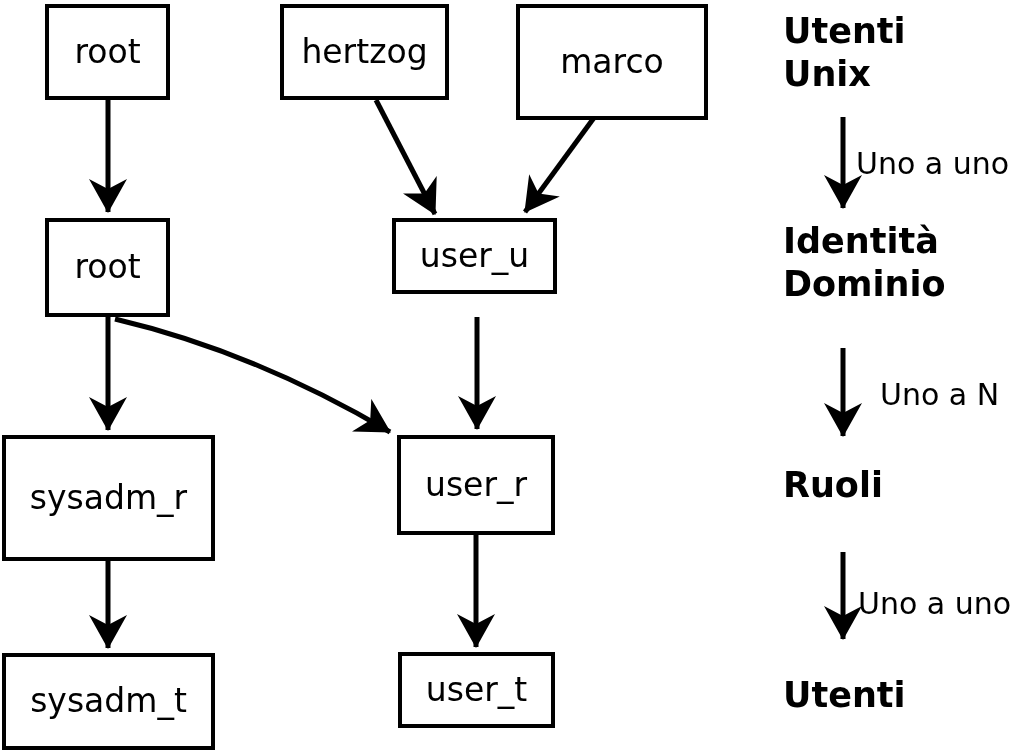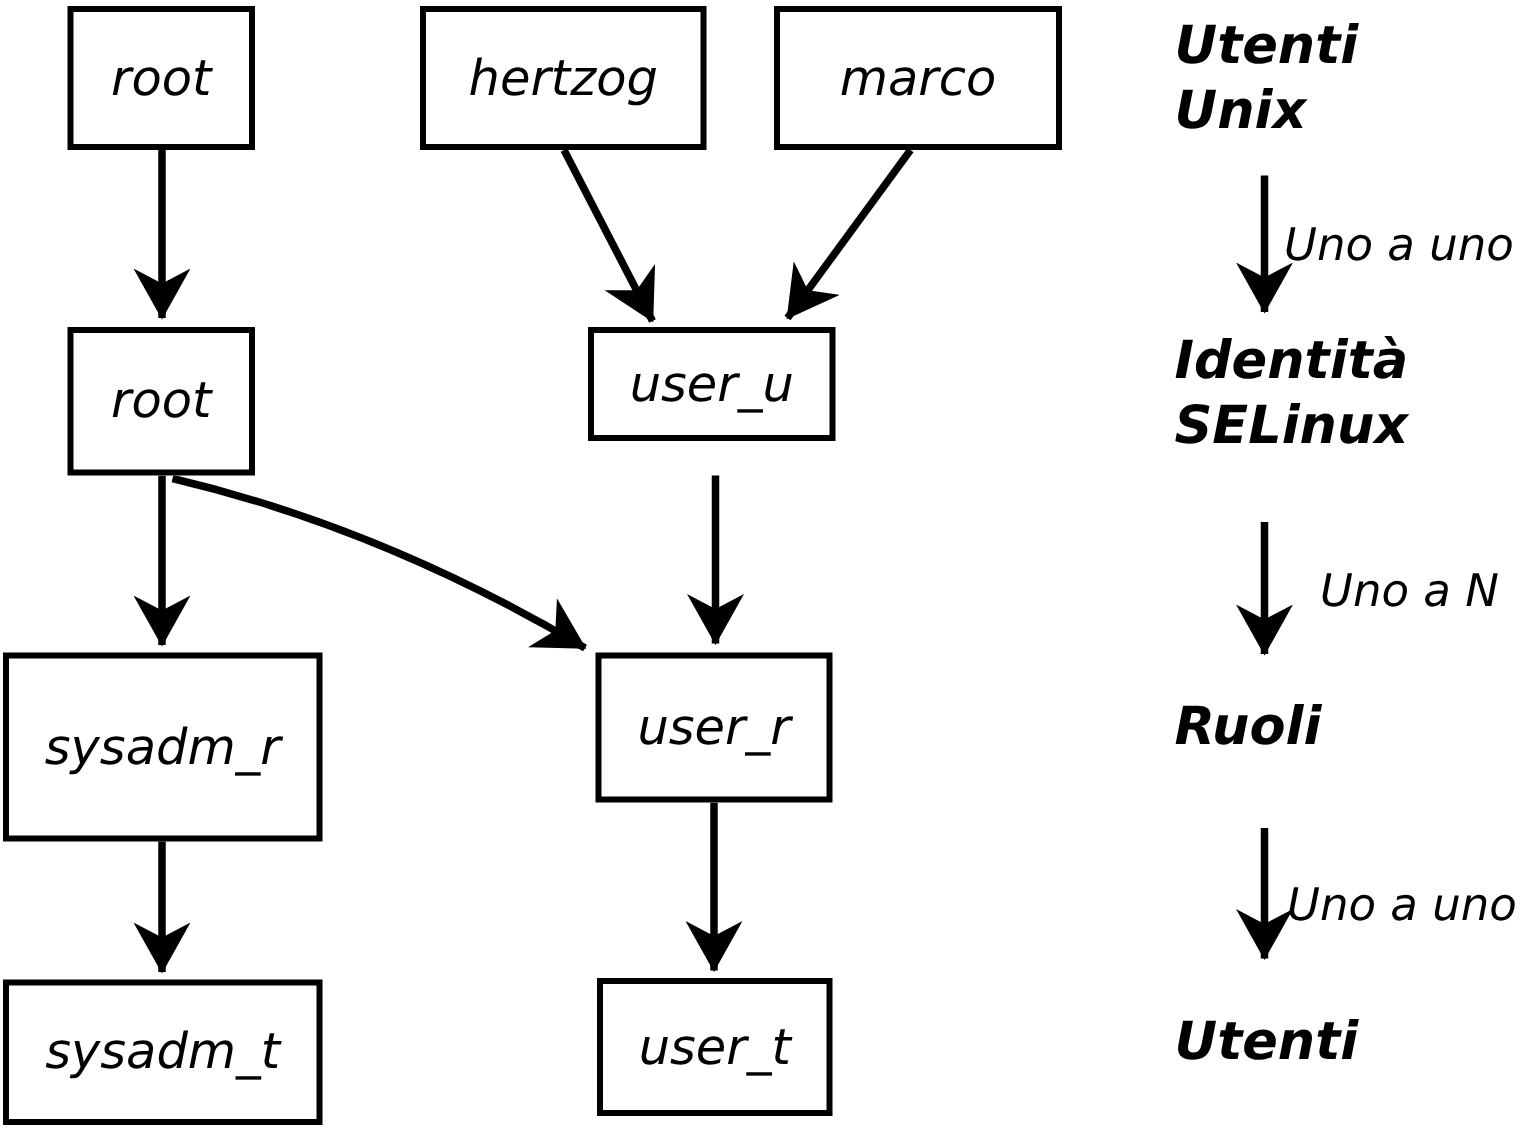--- a/index.html
+++ b/index.html
@@ -8,21 +8,20 @@
     background: #ffffff;
   }
   #canvas {
     position: relative;
     width: 1024px;
     height: 754px;
     background: #ffffff;
     font-family: "DejaVu Sans", "Liberation Sans", sans-serif;
     color: #000000;
     overflow: hidden;
-    font-style: italic;
   }
   #edges-svg {
     position: absolute;
     left: 0;
     top: 0;
     width: 1024px;
     height: 754px;
   }
   .node {
     position: absolute;
@@ -74,58 +73,58 @@
       <line x1="476" y1="535" x2="476" y2="647" marker-end="url(#ah)"></line>
       <line x1="843" y1="117" x2="843" y2="208" marker-end="url(#ah)"></line>
       <line x1="843" y1="348" x2="843" y2="436" marker-end="url(#ah)"></line>
       <line x1="843" y1="552" x2="843" y2="639" marker-end="url(#ah)"></line>
     </g>
   </svg>
 
   <div class="node" style="left:45px;top:4px;width:125px;height:96px">
     <span>root</span>
   </div>
-  <div class="node" style="left:280px;top:4px;width:191px;height:96px">
+  <div class="node" style="left:280px;top:4px;width:169px;height:96px">
     <span>hertzog</span>
   </div>
-  <div class="node" style="left:516px;top:4px;width:192px;height:96px">
+  <div class="node" style="left:516px;top:4px;width:192px;height:116px">
     <span>marco</span>
   </div>
 
   <div class="node" style="left:45px;top:218px;width:125px;height:99px">
     <span>root</span>
   </div>
   <div class="node" style="left:392px;top:218px;width:165px;height:76px">
     <span>user_u</span>
   </div>
 
   <div class="node" style="left:2px;top:435px;width:213px;height:126px">
     <span>sysadm_r</span>
   </div>
   <div class="node" style="left:2px;top:653px;width:213px;height:97px">
     <span>sysadm_t</span>
   </div>
 
   <div class="node" style="left:397px;top:435px;width:158px;height:100px">
     <span>user_r</span>
   </div>
-  <div class="node" style="left:398px;top:652px;width:157px;height:92px">
+  <div class="node" style="left:398px;top:652px;width:157px;height:76px">
     <span>user_t</span>
   </div>
 
   <div class="legend-level" style="left:783px;top:10px">
     <span class="ln">Utenti</span>
     <span class="ln">Unix</span>
   </div>
 
   <div class="legend-arrow-label" style="left:856px;top:146px">Uno a uno</div>
 
   <div class="legend-level" style="left:783px;top:220px">
     <span class="ln">Identità</span>
-    <span class="ln">SELinux</span>
+    <span class="ln">Dominio</span>
   </div>
 
   <div class="legend-arrow-label" style="left:880px;top:377px">Uno a N</div>
 
   <div class="legend-level" style="left:783px;top:464px">
     <span class="ln">Ruoli</span>
   </div>
 
   <div class="legend-arrow-label" style="left:858px;top:586px">Uno a uno</div>
 

